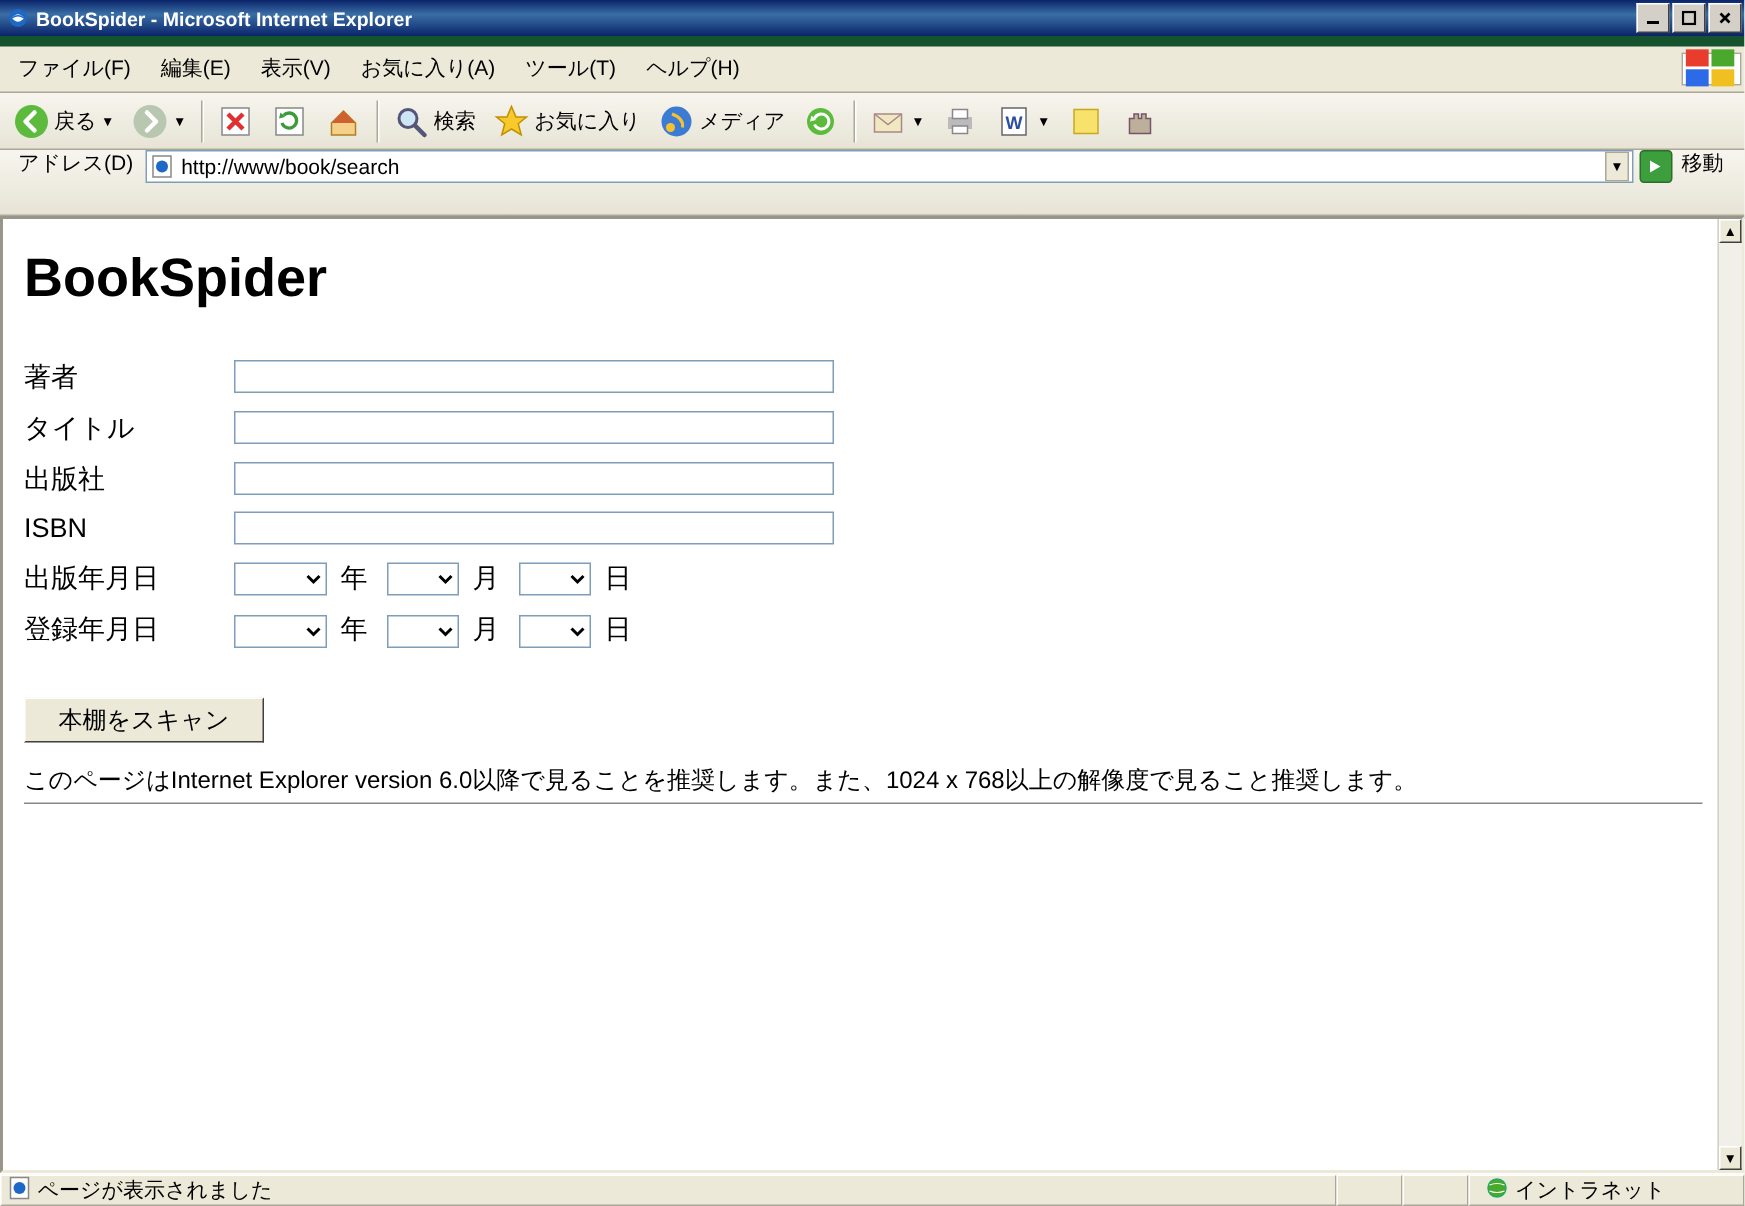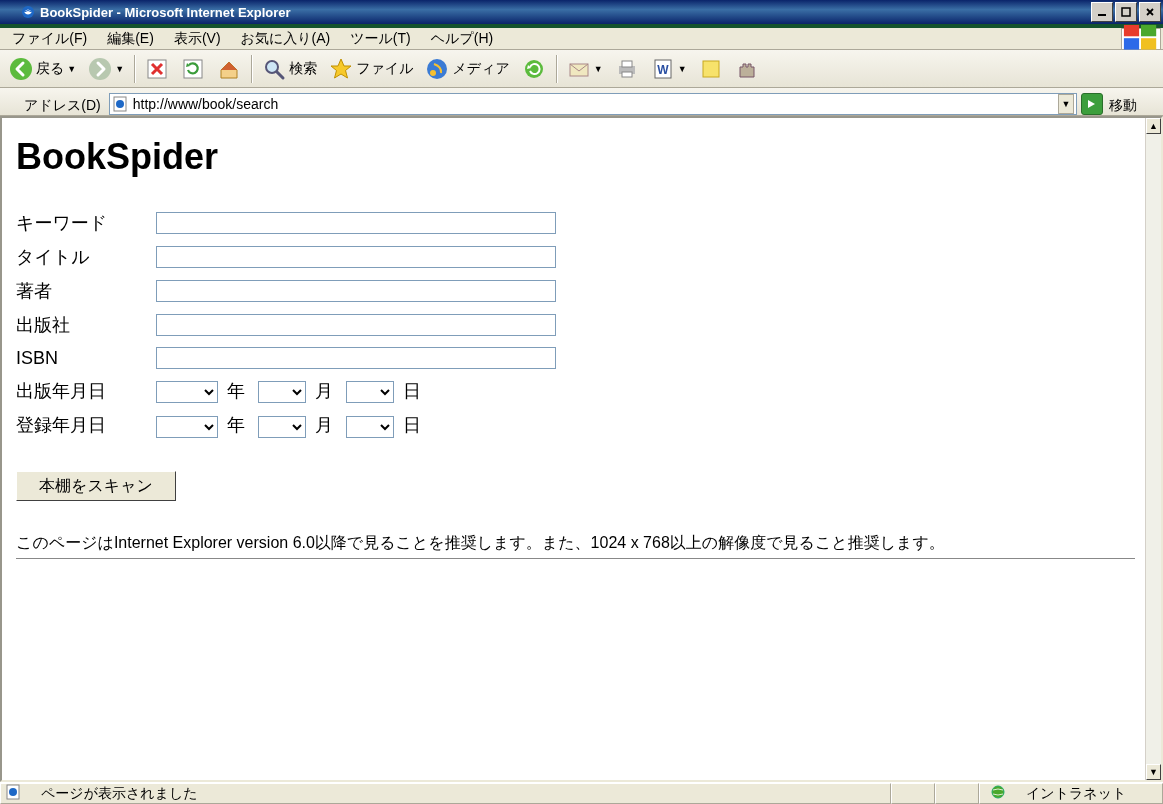--- a/index.html
+++ b/index.html
@@ -15,21 +15,21 @@
     display: flex;
     flex-direction: column;
   }
   
   .titlebar {
     height: 24px;
     background: linear-gradient(#0a246a, #3a6ea5 40%, #0a246a);
     color: white;
     display: flex;
     align-items: center;
-    padding: 0 2px 0 20px;
+    padding: 0 2px 0 4px;
     font-weight: bold;
     font-size: 13px;
   }
   .titlebar .ie-icon {
     width: 16px; height: 16px;
     margin-right: 4px;
     display: inline-flex;
   }
   .titlebar .title-text { flex: 1; }
   .titlebar .win-btns { display: flex; gap: 2px; }
@@ -40,23 +40,23 @@
     border-right-color: #404040;
     border-bottom-color: #404040;
     display: flex; align-items: center; justify-content: center;
     color: black;
     font-weight: bold;
     font-size: 12px;
     cursor: default;
   }
   
   .menubar {
-    height: 26px;
-    background: #ece9d8;
-    border-top: 4px solid #14532d;
+    height: 38px;
+    background: #ece9d8;
+    border-top: 7px solid #14532d;
     border-bottom: 1px solid #aca899;
     display: flex;
     align-items: center;
     padding: 0 2px;
     font-size: 14px;
   }
   .menubar .menu-item { padding: 2px 10px; cursor: default; }
   .menubar .flag {
     margin-left: auto;
     width: 40px; height: 22px;
@@ -91,26 +91,26 @@
     margin: 0 3px;
     box-shadow: 1px 0 0 #fff;
   }
   .icon {
     width: 24px; height: 24px;
     display: inline-flex;
     align-items: center; justify-content: center;
   }
   
   .addrbar {
-    height: 28px;
+    height: 44px;
     background: linear-gradient(#f7f5ee, #e7e4d6);
     border-bottom: 1px solid #aca899;
     display: flex;
-    align-items: flex-end;
-    padding: 0 20px;
+    align-items: flex-start;
+    padding: 0 8px;
     gap: 4px;
     font-size: 14px;
   }
   .addrbar .addr-label { padding: 0 4px; }
   .addrbar .addr-combo {
     flex: 1;
     height: 22px;
     background: #fff;
     border: 1px solid #7f9db9;
     display: flex;
@@ -195,21 +195,21 @@
     cursor: default;
     height: 24px;
   }
   .scan-btn {
     margin-top: 28px;
     font-size: 16px;
     padding: 4px 22px;
     height: 30px;
   }
   .footnote {
-    margin-top: 32px;
+    margin-top: 15px;
     font-size: 16px;
     border-bottom: 1px solid #888;
     padding-bottom: 4px;
   }
   
   .vscroll {
     width: 16px;
     background: #ece9d8;
     border-left: 1px solid #d4d0c8;
     display: flex;
@@ -235,21 +235,21 @@
     font-size: 14px;
   }
   .statusbar .panel {
     height: 100%;
     border: 1px solid #aca899;
     border-top-color: #fff;
     border-left-color: #fff;
     display: flex;
     align-items: center;
     padding: 0 4px;
-    gap: 20px;
+    gap: 4px;
   }
   .statusbar .panel.main { flex: 1; }
   .statusbar .panel.small { width: 44px; }
   .statusbar .panel.zone { width: 184px; padding-left: 10px; }
 </style>
 </head>
 <body>
 
 <div class="titlebar">
   <span class="ie-icon">
@@ -351,21 +351,21 @@
         </svg>
     </span>
     <span>検索</span>
   </div>
   <div class="tbtn">
     <span class="icon">
       <svg viewBox="0 0 24 24">
           <path d="M12 2 L15 9 L22 9 L16.5 13.5 L18.5 21 L12 17 L5.5 21 L7.5 13.5 L2 9 L9 9 Z" fill="#f7c92b" stroke="#c09000"></path>
         </svg>
     </span>
-    <span>ファイル</span>
+    <span>お気に入り</span>
   </div>
   <div class="tbtn">
     <span class="icon">
       <svg viewBox="0 0 24 24">
           <circle cx="12" cy="12" r="10" fill="#3b7bd4"></circle>
           <path d="M9 7 Q17 10 16 16" stroke="#f7c030" stroke-width="2" fill="none"></path>
           <circle cx="8" cy="16" r="3" fill="#f7c030"></circle>
         </svg>
     </span>
     <span>メディア</span>
@@ -442,30 +442,26 @@
   </div>
   <span class="go-label">移動</span>
 </div>
 
 <div class="viewport">
   <div class="page">
     <h1>BookSpider</h1>
 
     <table class="form-table">
       <tbody>
-          <tr>
-        <td class="lbl">キーワード</td>
+      <tr>
+        <td class="lbl">著者</td>
         <td><input class="text-input" style=""></td>
       </tr>
       <tr>
         <td class="lbl">タイトル</td>
-        <td><input class="text-input" style=""></td>
-      </tr>
-      <tr>
-        <td class="lbl">著者</td>
         <td><input class="text-input" style=""></td>
       </tr>
       <tr>
         <td class="lbl">出版社</td>
         <td><input class="text-input" style=""></td>
       </tr>
       <tr>
         <td class="lbl">ISBN</td>
         <td><input class="text-input" style=""></td>
       </tr>

